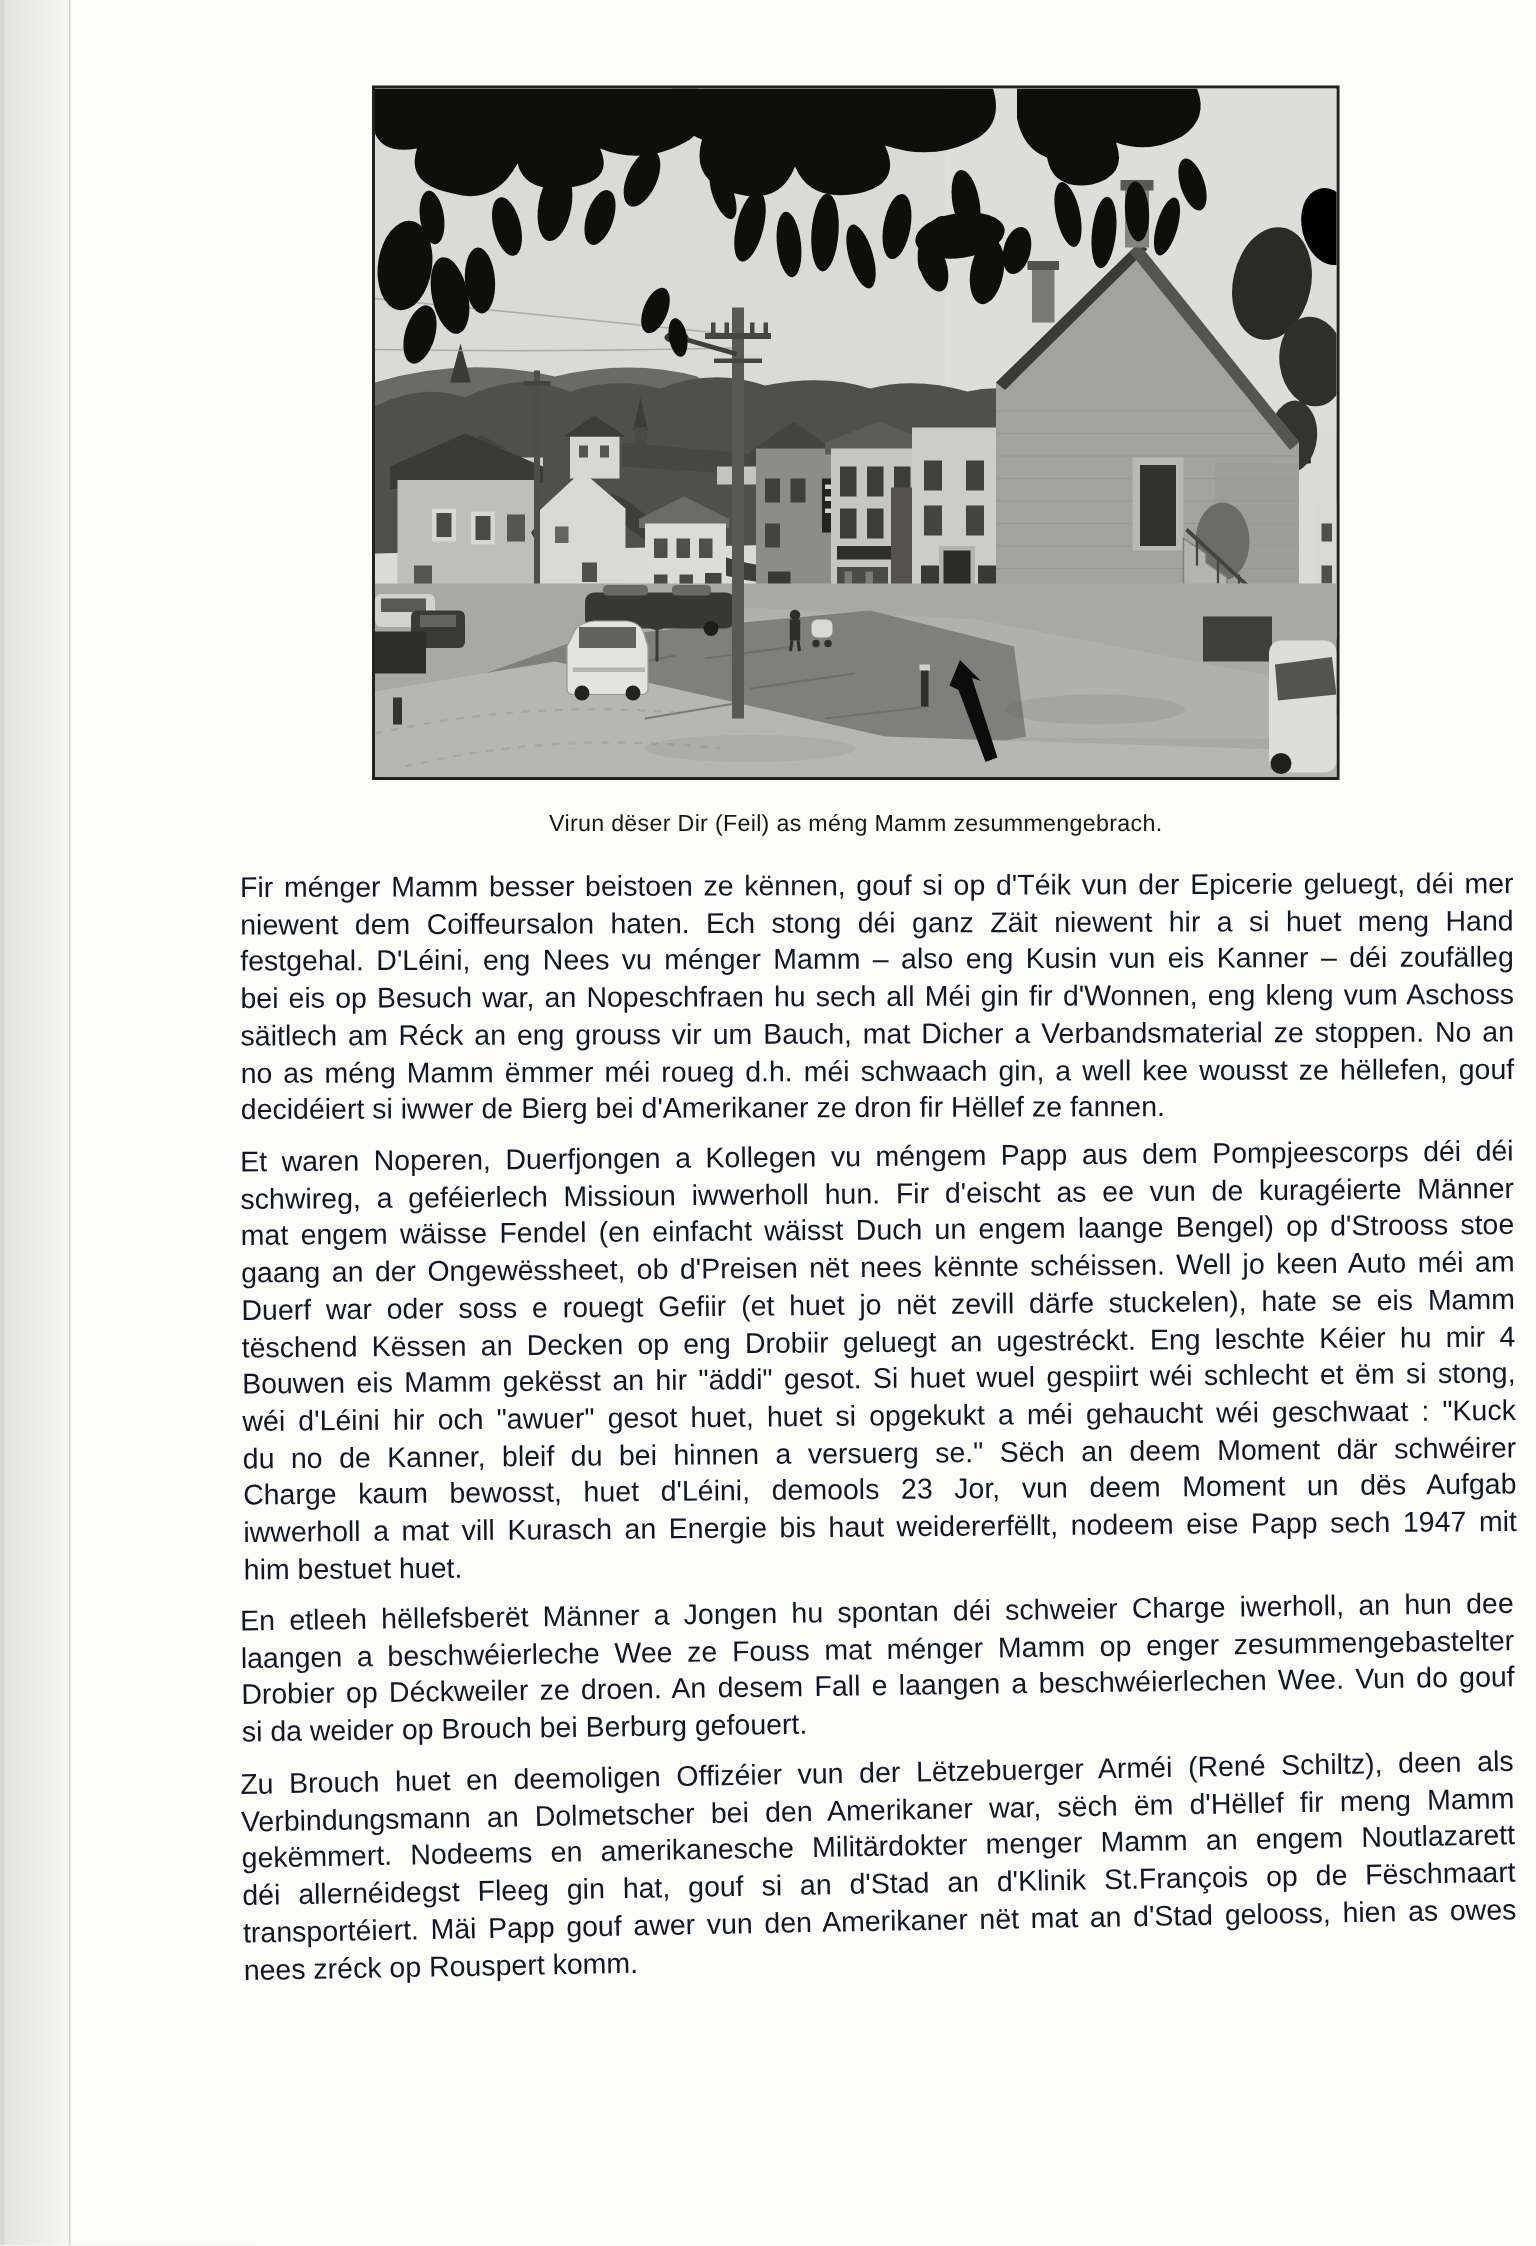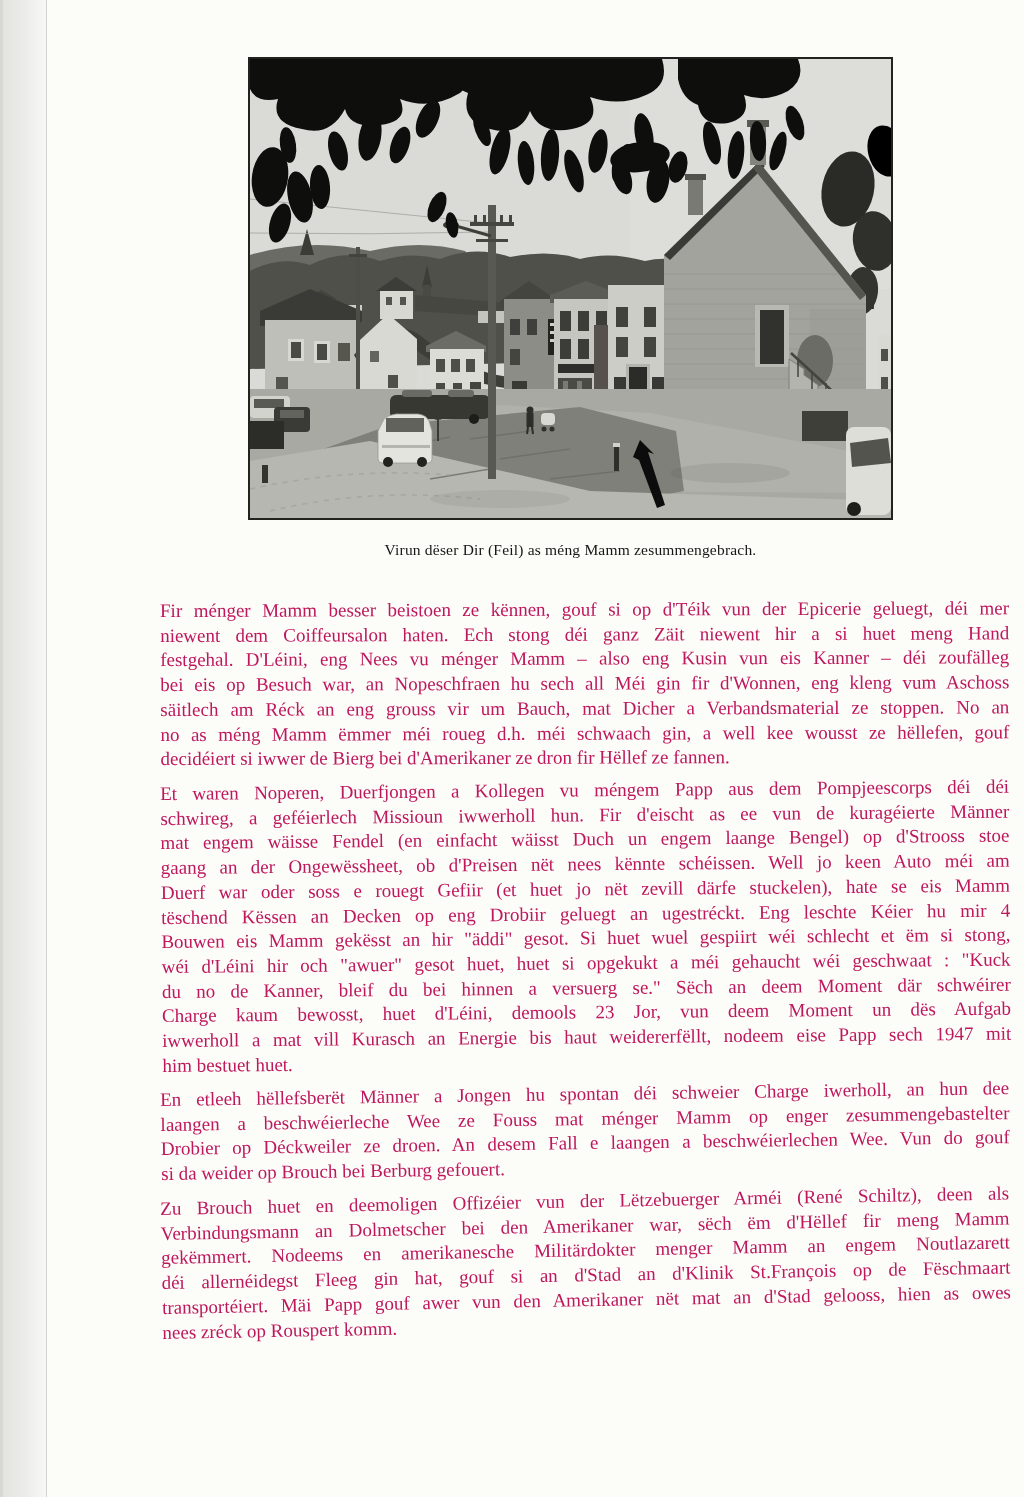--- a/index.html
+++ b/index.html
@@ -1,19 +1,19 @@
 <!DOCTYPE html>
 <html><head>
 <meta charset="utf-8">
 <style>
   html,body { margin:0; padding:0; background:#f1f1ee; }
   .page {
     position:relative; width:1024px; height:1497px;
     background:#fcfcf9; overflow:hidden;
-    font-family:Liberation Serif, serif;
+    font-family:Liberation Sans, sans-serif;
   }
   .scan-edge {
     position:absolute; left:0; top:0; bottom:0; width:46px;
     background:linear-gradient(90deg,#e2e2de 0%,#ececea 55%,#f7f7f4 100%);
     border-right:1px solid #d2d2ce;
   }
   .scan-edge::before {
     content:""; position:absolute; left:0; top:0; bottom:0; width:3px;
     background:#d7d7d3;
   }
@@ -22,22 +22,22 @@
     width:641px; height:459px; border:2px solid #22221f;
     background:#d9d9d5;
   }
   figure.photo svg { display:block; }
   .caption {
     position:absolute; left:248px; top:541px; width:645px;
     text-align:center; font-size:15.5px; color:#161614;
     letter-spacing:0.2px;
   }
   .article {
-    position:absolute; left:160px; top:599px; width:849px;
-    font-size:19px; line-height:24.7px; color:#be185d;
+    position:absolute; left:160px; top:581px; width:849px;
+    font-size:19px; line-height:24.7px; color:#0f172a;
   }
   .para { margin:0 0 10px 0; transform-origin:left top; }
   .para.p0 { transform:rotate(-0.18deg); }
   .para.p1 { transform:rotate(-0.50deg); }
   .para.p2 { transform:rotate(-0.80deg); }
   .para.p3 { transform:rotate(-1.05deg); }
   .line { text-align:justify; text-align-last:justify; white-space:normal; }
   .line.last { text-align-last:left; }
   .page-number {
     position:absolute; left:160px; top:1417px; width:849px;

